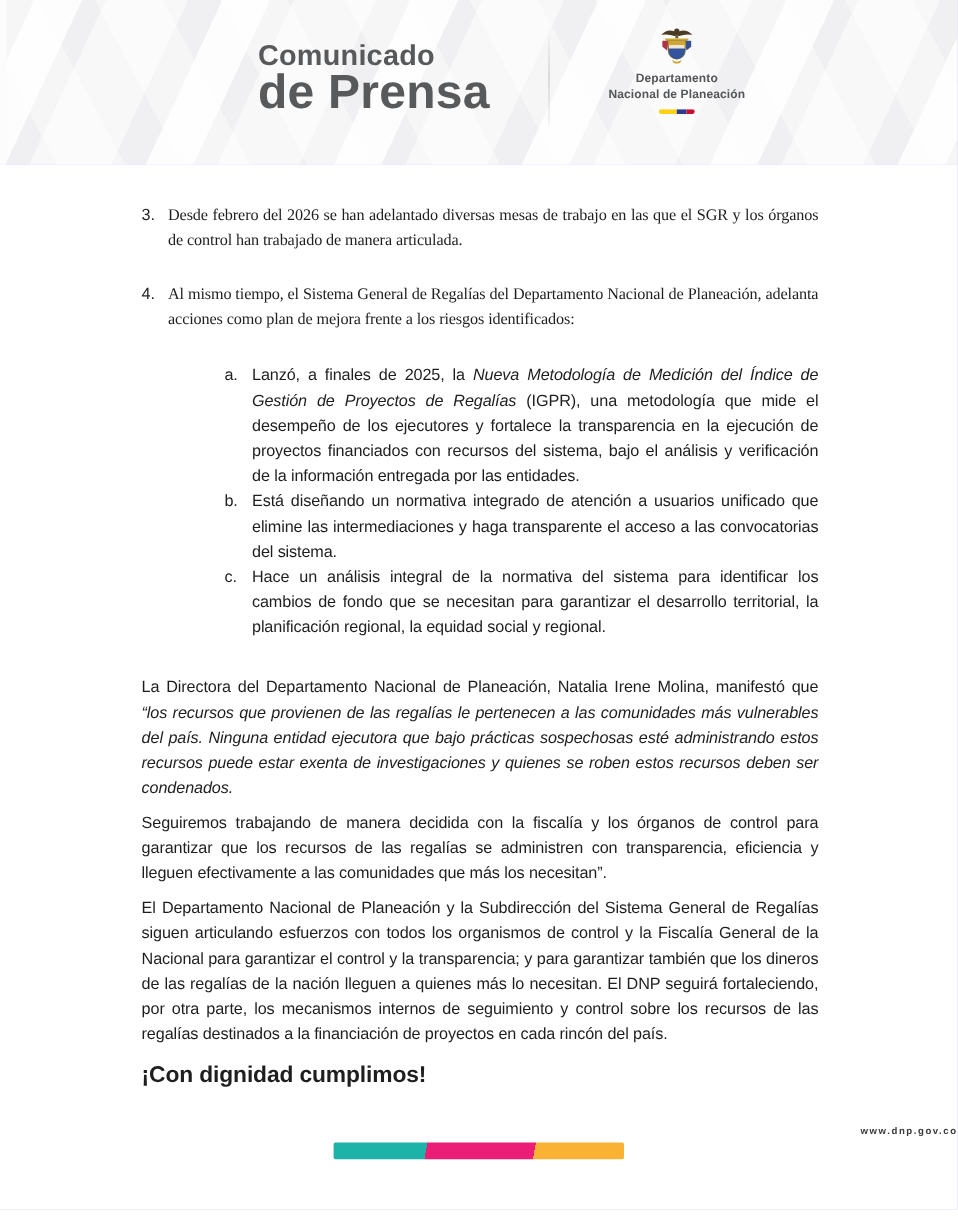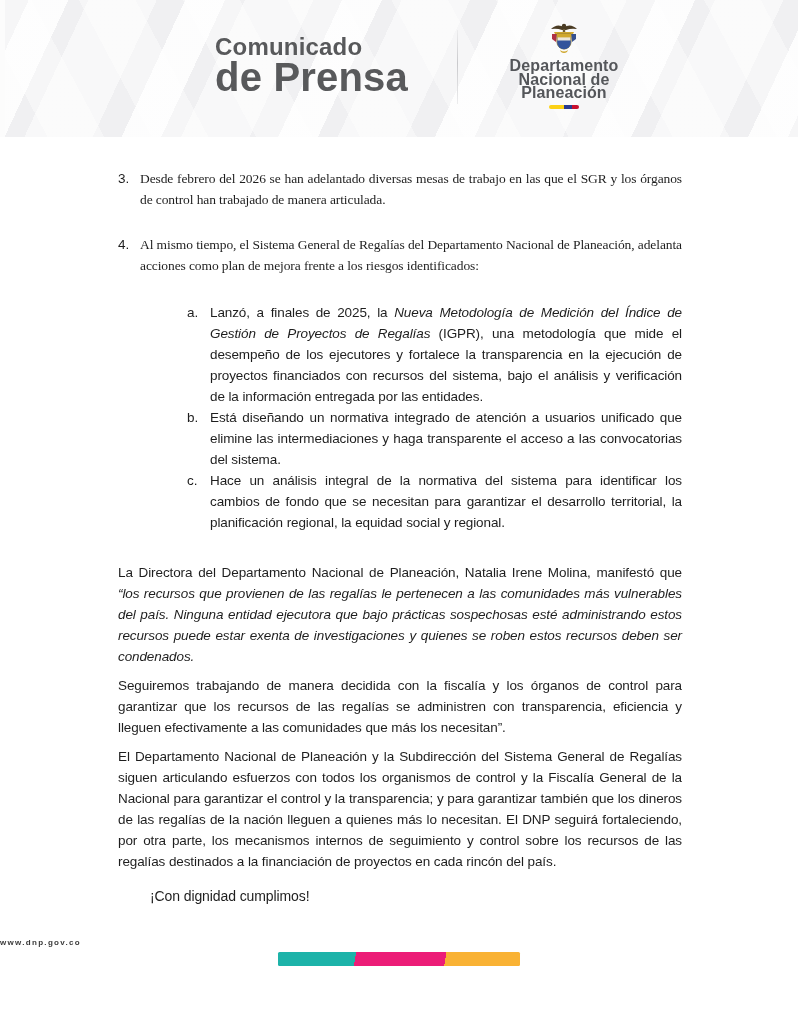--- a/index.html
+++ b/index.html
@@ -35,21 +35,21 @@
   .title-1 { font-size:24px; font-weight:600; letter-spacing:.2px; line-height:27px; }
   .title-2 { font-size:40px; font-weight:800; letter-spacing:.2px; line-height:33px; margin-top:1px; }
 
   .divider {
     position:absolute; left:457px; top:30px; width:1px; height:74px;
     background:linear-gradient(#ededee 0%, #c9c9cc 45%, #ededee 100%);
   }
 
   .logo-block { position:absolute; left:488px; top:22px; width:152px; text-align:center; }
   .coat { display:block; margin:0 auto 3px; }
-  .logo-text { font-size:16px; font-weight:700; color:#54565a; line-height:13.5px; letter-spacing:.1px; }
+  .logo-text { font-size:10px; font-weight:700; color:#54565a; line-height:13.5px; letter-spacing:.1px; }
   .mini-flag { display:flex; width:30px; height:4px; margin:5px auto 0; border-radius:2px; overflow:hidden; }
   .flag-seg:nth-child(1){ width:50%; } .flag-seg:nth-child(2){ width:25%; } .flag-seg:nth-child(3){ width:25%; }
 
   
   .doc {
     position:absolute; top:137px; left:0; right:0; bottom:0;
     background:#ffffff;
     padding:31px 116px 0 118px;
     font-size:13.5px; line-height:21px; letter-spacing:-0.1px;
     color:#1e1e1e;
@@ -62,24 +62,24 @@
 
   .sub-list { margin-left:69px; margin-bottom:29px; }
   .sub-item { display:flex; }
   .sub-item .marker { flex:none; width:23px; }
   .sub-item .itext { flex:1; text-align:justify; }
 
   .para { text-align:justify; margin-bottom:8px; }
   .para.italic { }
   .para i { }
   .para.last { margin-bottom:14px; }
-  .closing { font-weight:400; font-size:14px;margin-left:32px; }
+  .closing { font-weight:700; font-size:19px; }
 
   
-  .footer { position:absolute; left:0; right:0; top:938px; text-align:left; }
+  .footer { position:absolute; left:0; right:0; top:938px; text-align:right; }
   .url { font-size:8px; font-weight:700; letter-spacing:1.3px; color:#3a3a3a; margin-bottom:5px; }
   .color-bar { width:242px; height:14px; margin:0 auto; border-radius:1.5px; }
 </style>
 </head>
 <body>
 
 <div class="page">
 
   <header class="masthead">
     <div class="edge-strip"></div>

